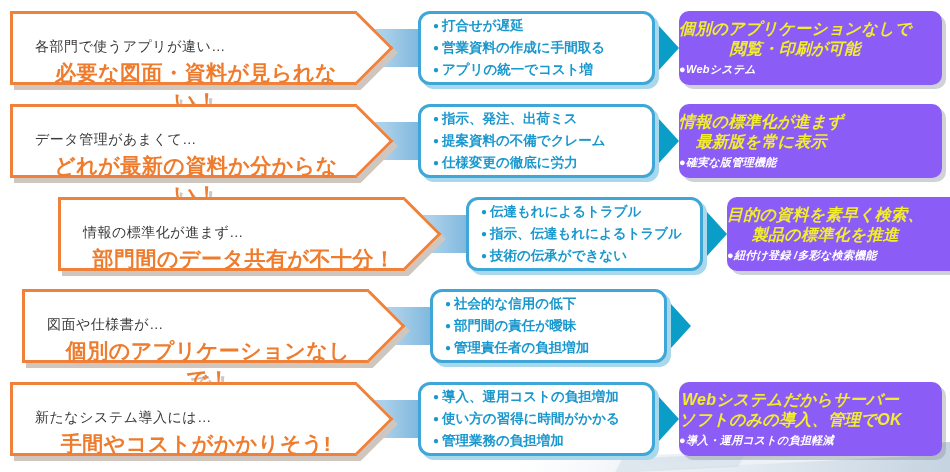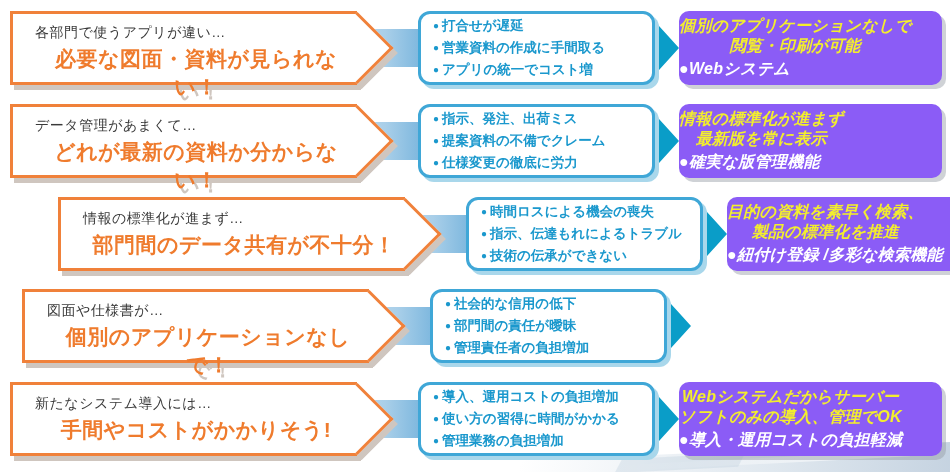--- a/index.html
+++ b/index.html
@@ -23,21 +23,21 @@
   .pbox{
     position:absolute;left:10px;top:0;width:344px;height:68px;
     background:#ffffff;border:3px solid #f0813a;border-right:none;z-index:1;
     filter:drop-shadow(4px 5px 0 #cfc6bf);
   }
   .pbox::after{
     content:"";position:absolute;top:50%;right:-26px;width:48px;height:48px;
     transform:translateY(-50%) rotate(45deg);
     background:#ffffff;border-top:3px solid #f0813a;border-right:3px solid #f0813a;
   }
-  .ptext{position:relative;z-index:2;padding:10px 0 0 22px;}
+  .ptext{position:relative;z-index:2;padding:24px 0 0 22px;}
   .psmall{font-size:14px;color:#3a3a3a;letter-spacing:.5px;}
   .pmain{font-size:21px;font-weight:bold;color:#ef7b2d;margin-top:3px;letter-spacing:.5px;text-align:center;}
 
   
   .mbox{
     position:absolute;left:418px;top:0;width:219px;height:68px;
     background:#ffffff;border:3px solid #3fa7d7;border-radius:12px;
     box-shadow:4px 4px 0 #a9d7eb;z-index:1;
     display:flex;flex-direction:column;justify-content:center;padding-left:12px;
   }
@@ -55,21 +55,21 @@
   
   .sbox{
     position:absolute;left:679px;top:0;width:263px;height:74px;
     background:#8b5cf6;border-radius:10px;
     box-shadow:4px 4px 0 rgba(148,156,163,.45);
     display:flex;flex-direction:column;justify-content:center;align-items:flex-start;
     text-align:center;z-index:1;font-style:italic;
   }
   .stitle{color:#f3ee2d;font-size:16px;font-weight:bold;line-height:1.28;
     white-space:pre-line;letter-spacing:.3px;}
-  .snote{color:#ffffff;font-size:16px;font-weight:bold;margin-top:3px;letter-spacing:.3px;}
+  .snote{color:#ffffff;font-size:11px;font-weight:bold;margin-top:3px;letter-spacing:.3px;}
 
   
   .deco{position:absolute;pointer-events:none;z-index:0;}
   .deco-a{
     right:0;bottom:0;width:430px;height:30px;
     background:linear-gradient(100deg,rgba(176,196,214,0) 0%,rgba(176,196,214,.40) 60%,rgba(150,175,200,.55) 100%);
     transform:skewY(-2.5deg);transform-origin:right bottom;
   }
   .deco-b{
     right:40px;bottom:8px;width:300px;height:6px;
@@ -150,21 +150,21 @@
     <div class="band"></div>
     <div class="pbox">
       <div class="ptext">
         <div class="psmall">情報の標準化が進まず…</div>
         <div class="pmain">部門間のデータ共有が不十分！</div>
       </div>
     </div>
     <div class="mbox">
       <div class="issue">
           <span class="dot">●</span>
-          <span>時間ロスによる機会の喪失</span>
+          <span>伝達もれによるトラブル</span>
         </div>
       <div class="issue">
           <span class="dot">●</span>
           <span>指示、伝達もれによるトラブル</span>
         </div>
       <div class="issue">
           <span class="dot">●</span>
           <span>技術の伝承ができない</span>
         </div>
     </div>

